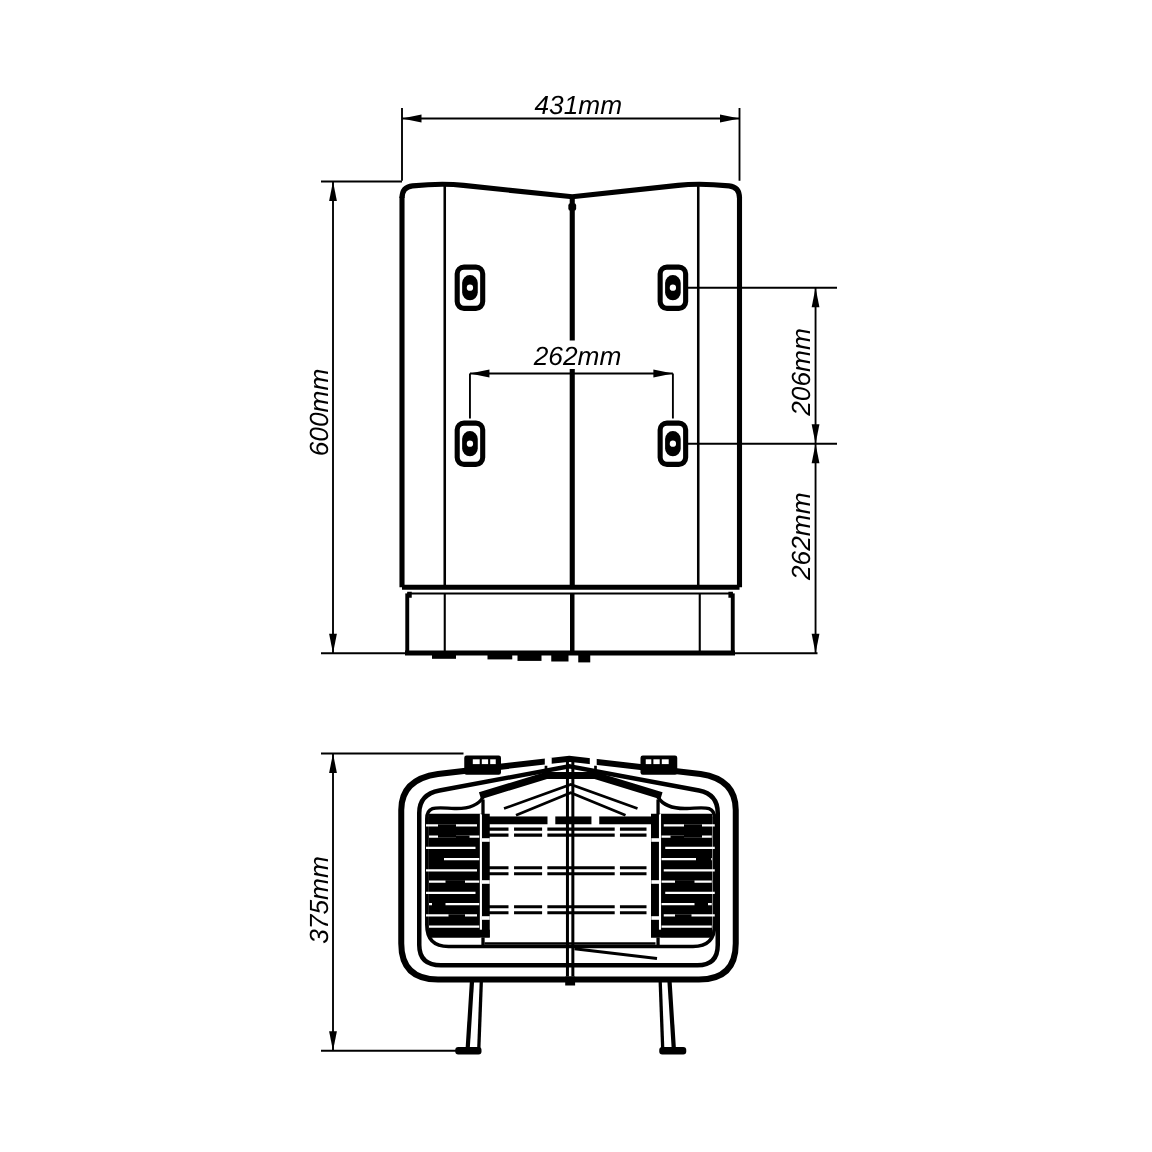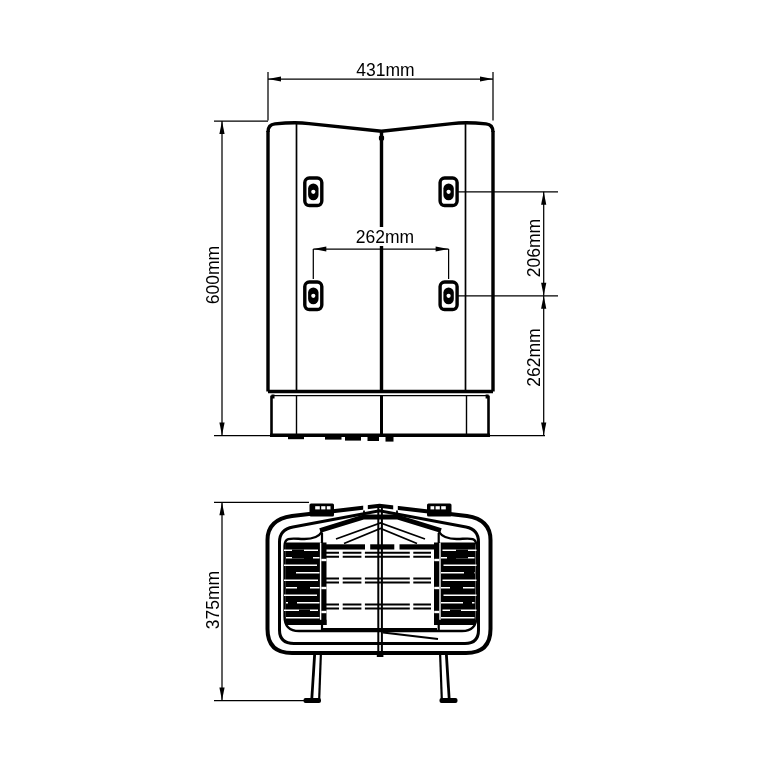--- a/index.html
+++ b/index.html
@@ -1,16 +1,16 @@
 <!DOCTYPE html>
 <html><head>
 <meta charset="utf-8">
 <style>
   html,body{margin:0;padding:0;background:#fff;}
-  .page{width:768px;height:768px;position:relative;background:#fff;}
+  .page{width:768px;height:768px;position:relative;background:#fff;font-style:italic;}
   text{font-family:"Liberation Sans",sans-serif;fill:#000;}
 </style>
 </head>
 <body>
 <div class="page">
 <svg width="768" height="768" viewBox="0 0 768 768">
 <rect x="0" y="0" width="768" height="768" fill="#ffffff"></rect>
 
 <g>
   <line x1="268" y1="120.5" x2="268" y2="72" stroke="#000" stroke-width="1.25"></line>

